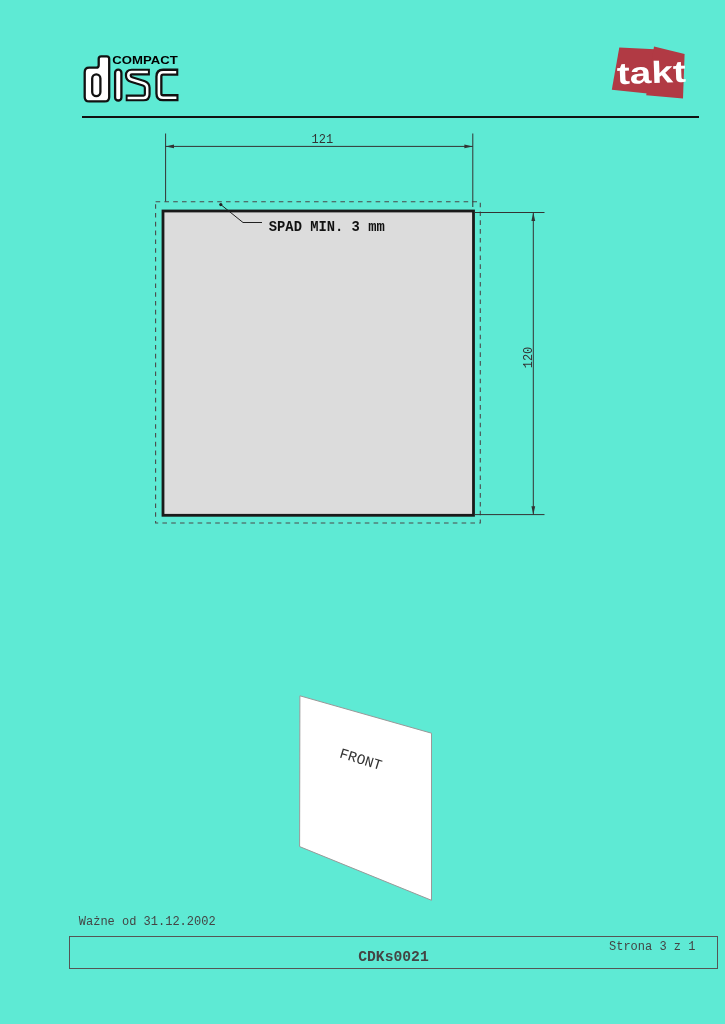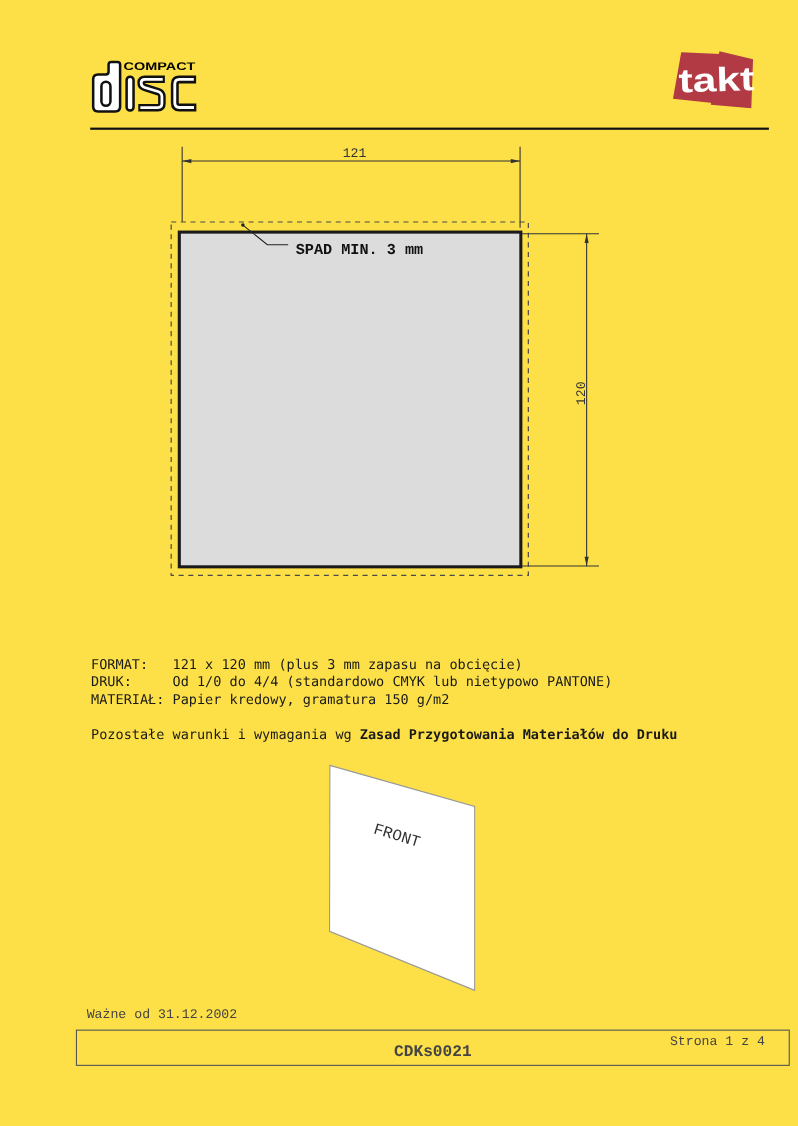--- a/index.html
+++ b/index.html
@@ -1,16 +1,16 @@
 <!DOCTYPE html>
 <html><head>
 <meta charset="utf-8">
 <style>
   html,body{margin:0;padding:0;background:#fff;}
-  #page{position:relative;width:725px;height:1024px;background:#fde047;overflow:hidden;
+  #page{position:relative;width:725px;height:1024px;background:#5eead4;overflow:hidden;
         font-family:"Liberation Mono",monospace;will-change:transform;}
   .abs{position:absolute;}
 </style>
 </head>
 <body>
 <div id="page">
 
 <svg class="abs" style="left:80px;top:50px;" width="104" height="56" viewBox="80 50 104 56">
 
   <text x="0" y="0" transform="translate(112.3 63.9) scale(1.3 1)" font-family="Liberation Sans" font-weight="bold" font-size="10.1" fill="#000">COMPACT</text>
@@ -65,34 +65,29 @@
   <polygon points="533.3,514.6 531.4,506.2 535.2,506.2" fill="#333"></polygon>
 
   <text x="531.6" y="357.5" text-anchor="middle" font-size="12" fill="#333" transform="rotate(-90 531.6 357.5)">120</text>
 
   <circle cx="220.8" cy="204.6" r="1.6" fill="#222"></circle>
   <polyline points="220.8,204.6 243,222.5 262,222.5" fill="none" stroke="#222" stroke-width="1"></polyline>
 
   <text x="268.8" y="230.5" font-weight="bold" font-size="13.8" fill="#111">SPAD MIN. 3 mm</text>
 </svg>
 
-<pre class="abs" style="left:82.8px;top:595.6px;margin:0;font-size:12.3px;line-height:16.2px;color:#1a1a1a;">FORMAT:   121 x 120 mm (plus 3 mm zapasu na obcięcie)
-DRUK:     Od 1/0 do 4/4 (standardowo CMYK lub nietypowo PANTONE)
-MATERIAŁ: Papier kredowy, gramatura 150 g/m2
-
-Pozostałe warunki i wymagania wg <b>Zasad Przygotowania Materiałów do Druku</b></pre>
 
 <svg class="abs" style="left:290px;top:688px;" width="150" height="220" viewBox="290 688 150 220">
 
   <polygon points="299.9,695.8 431.5,733.2 431.5,900.3 299.6,846.6" fill="#fff" stroke="#999" stroke-width="1"></polygon>
 
   <text x="338.8" y="757.3" font-size="14.5" fill="#333" transform="rotate(17 338.8 757.3)">FRONT</text>
 </svg>
 
 <div class="abs" style="left:69px;top:935.5px;width:648.5px;height:33.5px;border:1.2px solid #555;box-sizing:border-box;"></div>
 
 <div class="abs" style="left:78.8px;top:915px;font-size:12px;color:#444;">Ważne od 31.12.2002</div>
 
 <div class="abs" style="left:323px;top:948.7px;width:141px;text-align:center;font-size:14.7px;color:#444;font-weight:bold;">CDKs0021</div>
 
-<div class="abs" style="left:609px;top:939.9px;font-size:12px;color:#444;">Strona 1 z 4</div>
+<div class="abs" style="left:609px;top:939.9px;font-size:12px;color:#444;">Strona 3 z 1</div>
 
 </div>
 
 </body></html>

